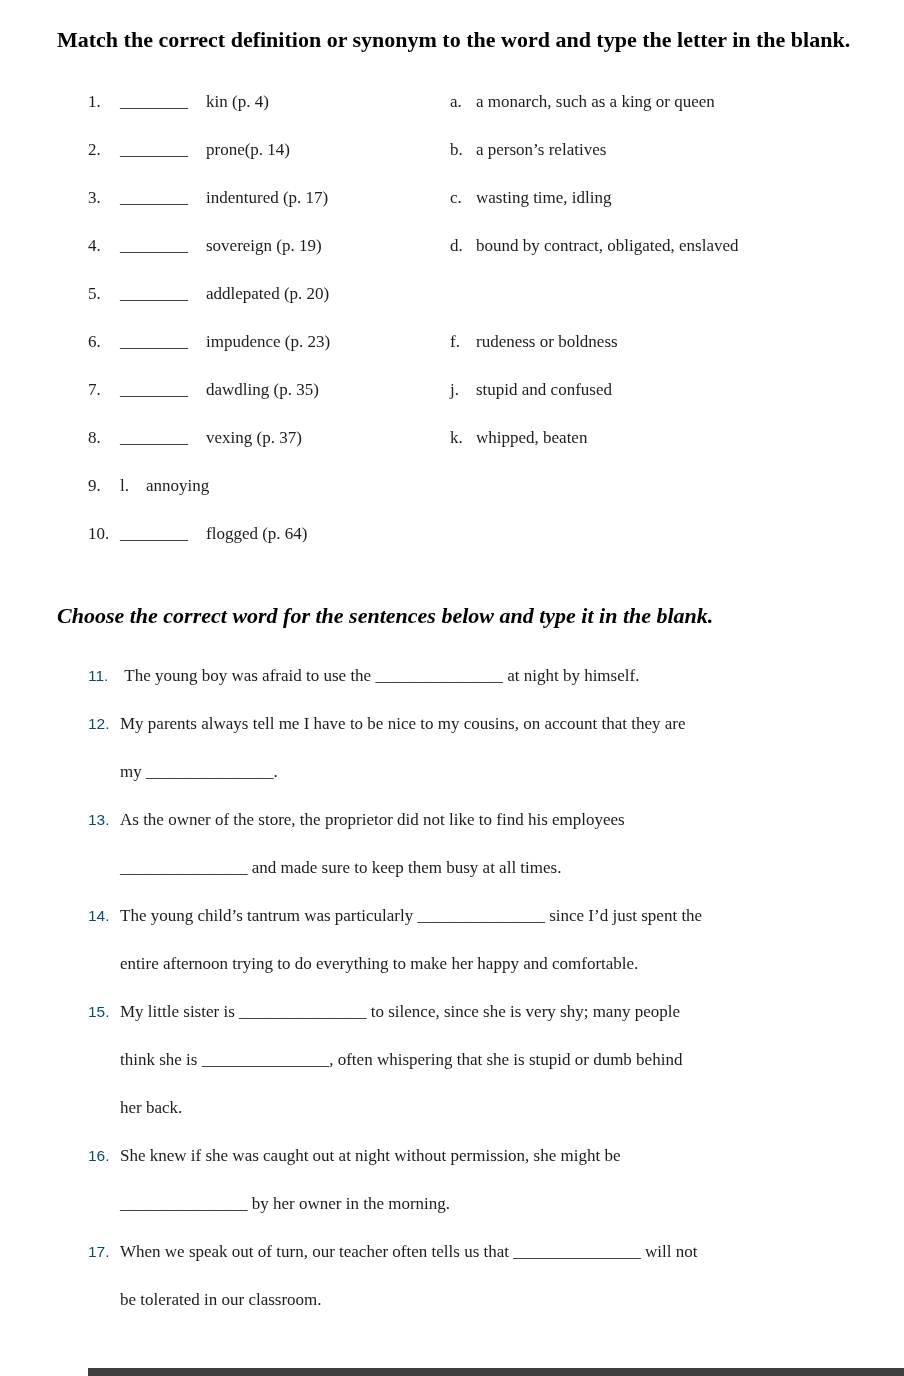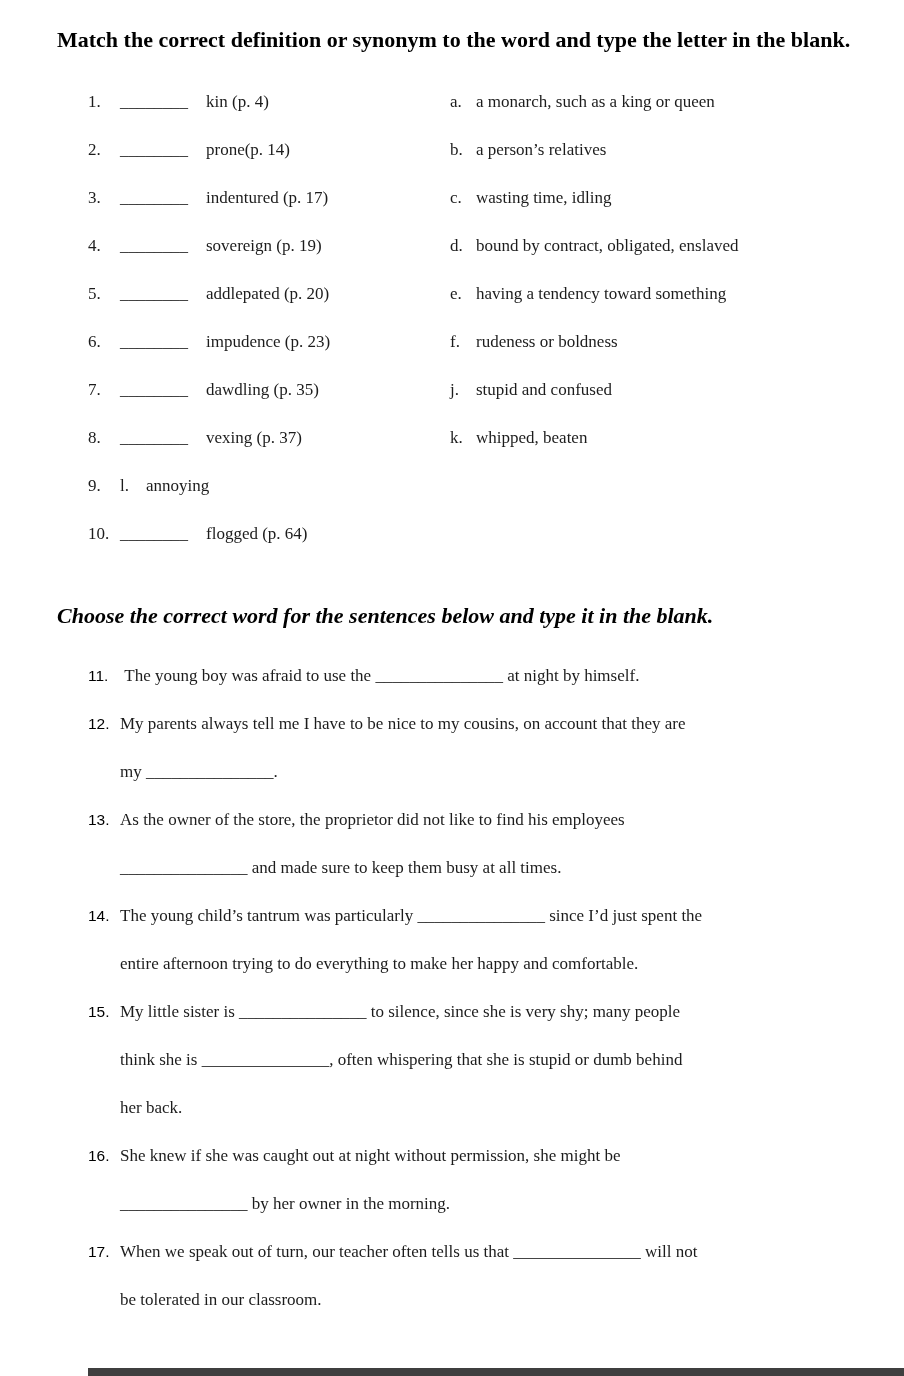--- a/index.html
+++ b/index.html
@@ -51,21 +51,21 @@
     line-height: 48px;
     width: 750px;
   }
   .snum {
     position: absolute;
     left: 0;
     top: 0;
     font-family: "Liberation Sans", "DejaVu Sans", sans-serif;
     font-size: 15.5px;
     line-height: 48px;
-    color: #000000;
+    color: #0c4a6e;
   }
   .stext { white-space: pre-wrap; }
 
   .bottom-bar {
     position: absolute;
     left: 88px;
     right: 0;
     bottom: 0;
     height: 8px;
     background: #3f3f3f;
@@ -100,21 +100,20 @@
 
     <div class="match-row">
       <span class="num">4.</span>
       <span class="word-cell"><span class="blank">________</span><span class="word">sovereign (p. 19)</span></span>
       <span class="defs-cell"><span class="letter">d.</span><span class="def">bound by contract, obligated, enslaved</span></span>
     </div>
 
     <div class="match-row">
       <span class="num">5.</span>
       <span class="word-cell"><span class="blank">________</span><span class="word">addlepated (p. 20)</span></span>
-      <span class="defs-cell"><span class="letter">e.</span><span class="def">having a tendency toward something</span></span>
     </div>
 
     <div class="match-row">
       <span class="num">6.</span>
       <span class="word-cell"><span class="blank">________</span><span class="word">impudence (p. 23)</span></span>
       <span class="defs-cell"><span class="letter">f.</span><span class="def">rudeness or boldness</span></span>
     </div>
 
     <div class="match-row">
       <span class="num">7.</span>

